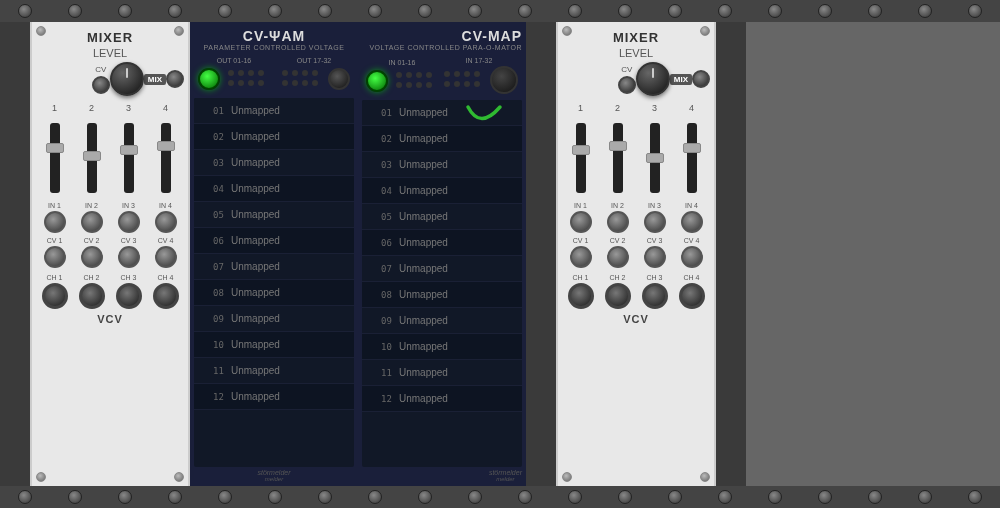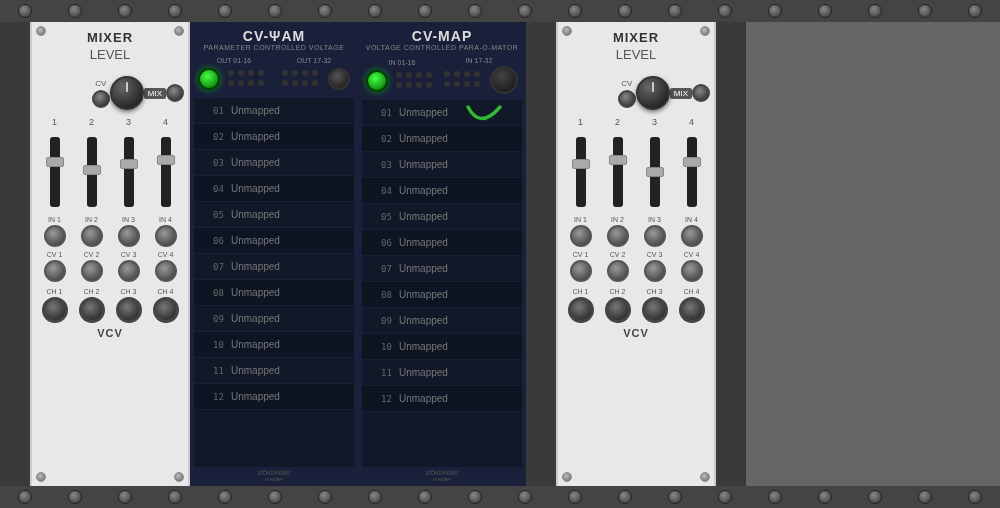--- a/index.html
+++ b/index.html
@@ -77,23 +77,23 @@
 
     .module-title {
       font-size: 13px;
       font-weight: bold;
       letter-spacing: 1px;
       color: #333;
       margin-bottom: 2px;
     }
 
     .level-label {
-      font-size: 13px;
+      font-size: 11px;
       color: #555;
-      margin-bottom: 14px;
+      margin-bottom: 3px;
     }
 
     .cv-knob-row {
       display: flex;
       align-items: center;
       width: 100%;
       justify-content: flex-end;
       margin-bottom: 4px;
     }
 
@@ -117,21 +117,21 @@
       top: 4px;
       left: 50%;
       transform: translateX(-50%);
       border-radius: 1px;
     }
 
     .mix-badge {
       background: #555;
       color: white;
       font-size: 8px;
-      font-weight: normal;
+      font-weight: bold;
       padding: 1px 4px;
       border-radius: 2px;
     }
 
     .port-small {
       width: 18px;
       height: 18px;
       border-radius: 50%;
       background: radial-gradient(circle at 40% 35%, #888, #222);
       border: 2px solid #444;
@@ -254,21 +254,21 @@
       padding: 6px 4px 4px;
       position: relative;
     }
 
     .cv-map-module {
       background: #1a1f3a;
       width: 168px;
       flex-shrink: 0;
       display: flex;
       flex-direction: column;
-      align-items: center;
+      align-items: flex-end;
       padding: 6px 4px 4px;
       position: relative;
     }
 
     .cvmod-title {
       font-size: 14px;
       font-weight: bold;
       color: #ddd;
       letter-spacing: 1px;
       text-align: center;

